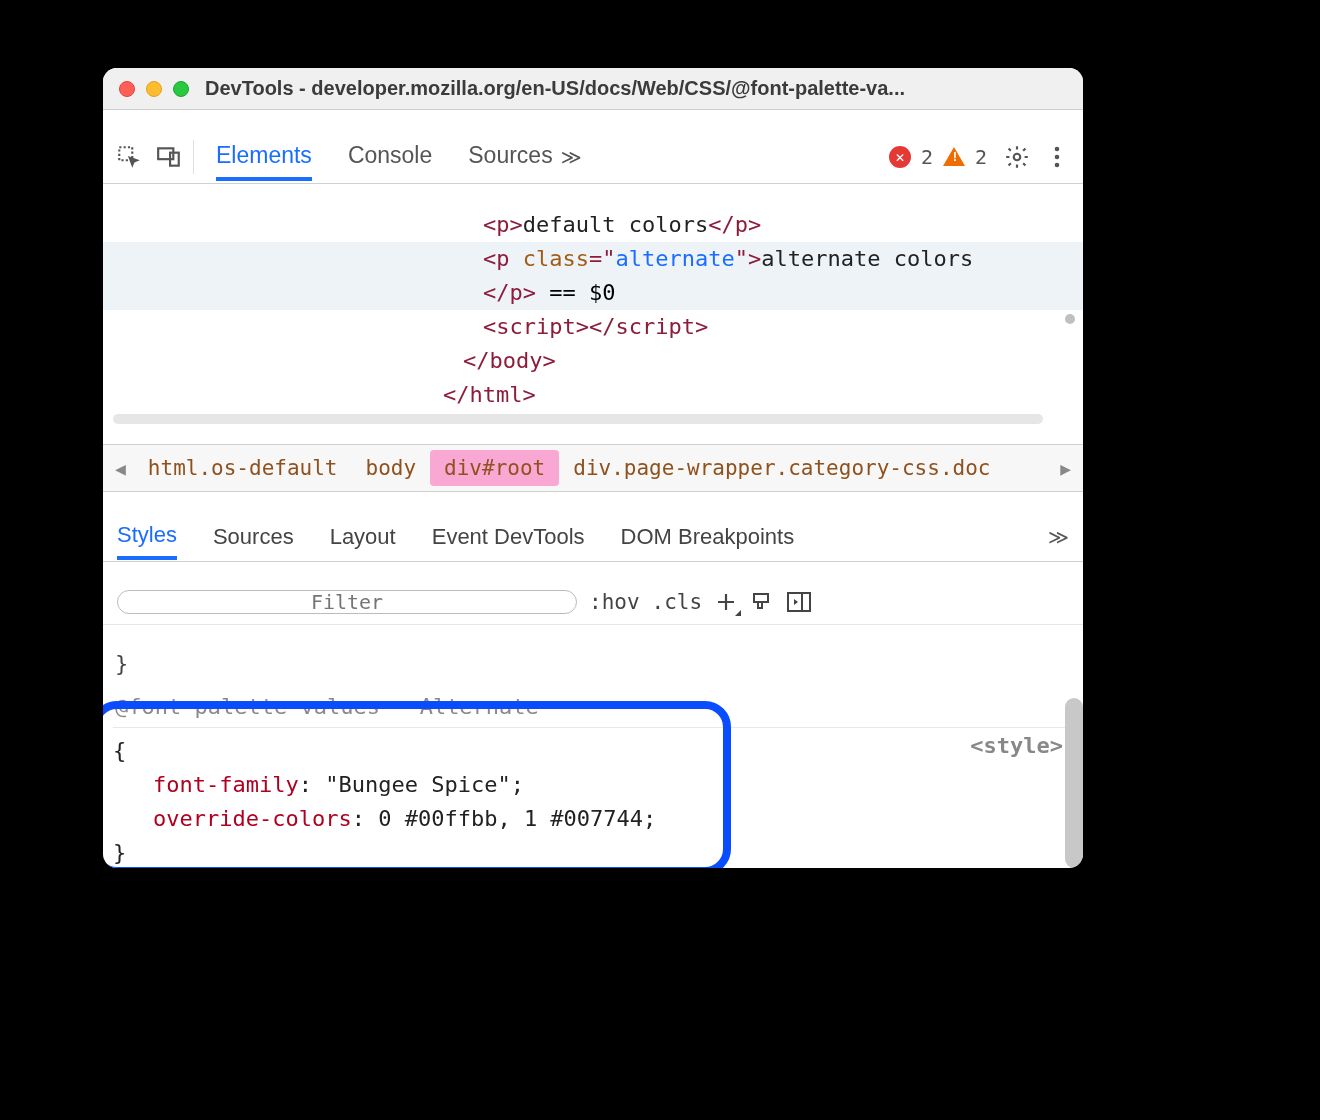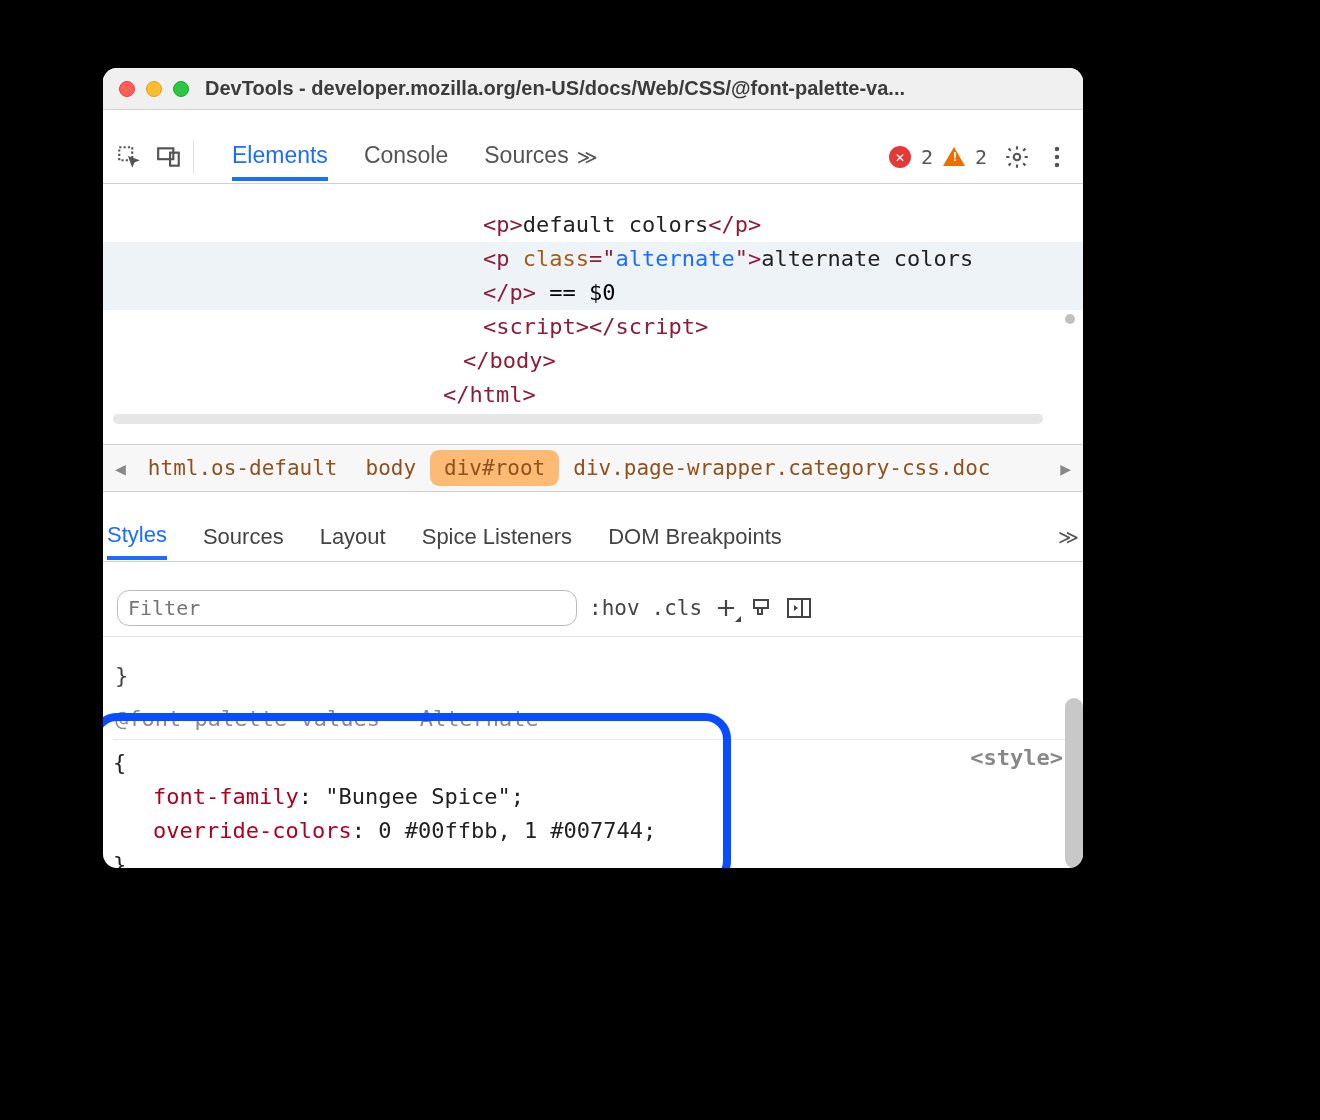--- a/index.html
+++ b/index.html
@@ -34,21 +34,21 @@
     height: 54px; display: flex; align-items: center;
     border-bottom: 1px solid #d0d0d0;
     background: #fff;
     padding: 0 6px;
   }
   .toolbar .iconbtn {
     width: 40px; height: 40px; display: flex; align-items: center; justify-content: center;
     color: #555;
   }
   .toolbar .divider { width: 1px; height: 34px; background: #e0e0e0; margin: 0 4px; }
-  .tabs { display: flex; gap: 36px; margin-left: 34px; font-size: 23px; color: #555; }
+  .tabs { display: flex; gap: 36px; margin-left: 18px; font-size: 23px; color: #555; }
   .tab { padding: 10px 0 8px; }
   .tab.active { color: #1a6dff; border-bottom: 4px solid #1a6dff; }
   .toolbar .spacer { flex: 1; }
   .chev { font-size: 20px; color: #555; padding: 0 8px; }
   .badge-group { display: flex; align-items: center; gap: 10px; font-family: ui-monospace, Menlo, monospace; font-size: 20px; color: #555; margin-right: 10px; }
   .err-icon { width: 22px; height: 22px; border-radius: 50%; background: #e53935; color: #fff; display:flex; align-items:center; justify-content:center; font-size:15px; font-weight:700; }
   .warn-tri { width: 0; height: 0; border-left: 11px solid transparent; border-right: 11px solid transparent; border-bottom: 19px solid #ef6c00; position: relative; }
   .warn-tri::after { content: "!"; position: absolute; top: 2px; left: -3px; width: 6px; text-align: center; color: #fff; font-size: 13px; font-weight: 700; }
   .gear, .kebab { color: #555; }
 
@@ -83,54 +83,55 @@
     border-top: 1px solid #d0d0d0;
     border-bottom: 1px solid #d0d0d0;
     background: #f7f7f7;
     font-family: ui-monospace, Menlo, monospace;
     font-size: 21px;
     padding: 0 4px;
     overflow: hidden;
   }
   .bc-arrow { color: #888; padding: 0 8px; font-size: 18px; }
   .crumb { padding: 6px 14px; color: #8f511d; white-space: nowrap; }
-  .crumb.active { background: #fdba74; border-radius: 9px; }
+  .crumb.active { background: #f9a8d4; border-radius: 4px; }
   .breadcrumb .grow { flex: 1; overflow: hidden; text-overflow: ellipsis; white-space: nowrap; }
 
   
   .subtabs {
     display:flex; align-items:center; gap: 36px;
     height: 50px;
-    padding: 0 4px;
+    padding: 0 14px;
     font-size: 22px; color: #444;
     border-bottom: 1px solid #d0d0d0;
     justify-content: center;
   }
   .subtab { padding: 9px 0 8px; }
   .subtab.active { color: #1a6dff; border-bottom: 4px solid #1a6dff; }
   .subtabs .sp { flex: 1; }
   .subtabs .more { color: #555; font-size: 20px; }
 
   
   .filter-row {
     display:flex; align-items:center;
     gap: 12px;
     padding: 8px 14px 10px;
     border-bottom: 1px solid #e6e6e6;
     font-family: ui-monospace, Menlo, monospace;
     font-size: 21px;
   }
   .filter-row input {
     flex: 0 0 460px;
-    height: 36px;
+    height: 24px;
     border: 1px solid #bcbcbc;
     border-radius: 12px;
     padding: 0 10px;
     font-size: 20px;
     font-family: inherit;
+    text-align: center;
   }
   .mono-btn { color: #444; }
 
   
   .styles-area {
     position: relative;
     font-family: ui-monospace, Menlo, Consolas, monospace;
     font-size: 22px;
     padding: 6px 16px 20px 10px;
     flex: 1;
@@ -253,21 +254,21 @@
     <span class="crumb">body</span>
     <span class="crumb active">div#root</span>
     <span class="crumb grow">div.page-wrapper.category-css.doc</span>
     <span class="bc-arrow">▶</span>
   </div>
 
   <div class="subtabs">
     <div class="subtab active">Styles</div>
     <div class="subtab">Sources</div>
     <div class="subtab">Layout</div>
-    <div class="subtab">Spice Listeners</div>
+    <div class="subtab">Event DevTools</div>
     <div class="subtab">DOM Breakpoints</div>
     <div class="sp"></div>
     <div class="more">≫</div>
   </div>
 
   <div class="filter-row">
     <input type="text" placeholder="Filter" style="">
     <span class="mono-btn">:hov</span>
     <span class="mono-btn">.cls</span>
     <span class="mono-btn" style="position:relative;">

